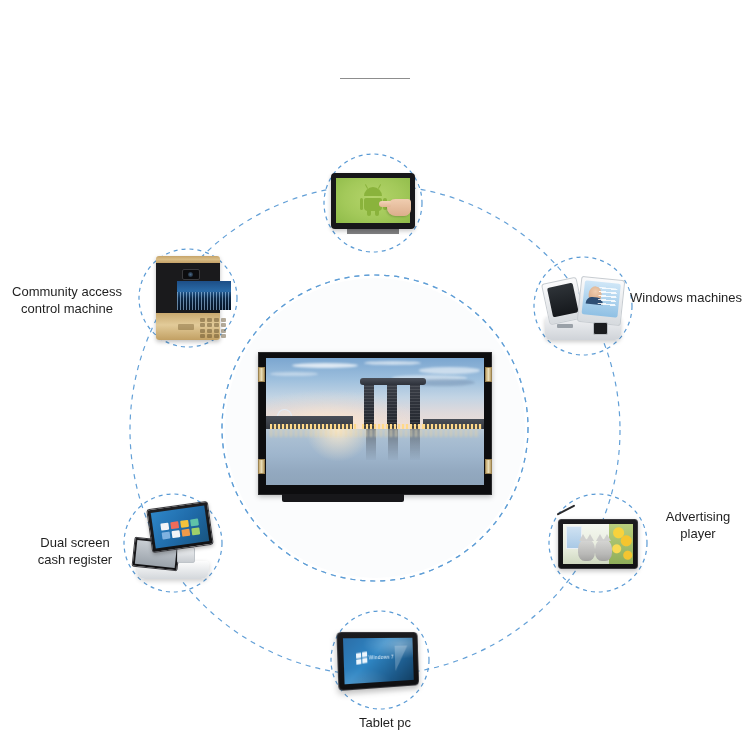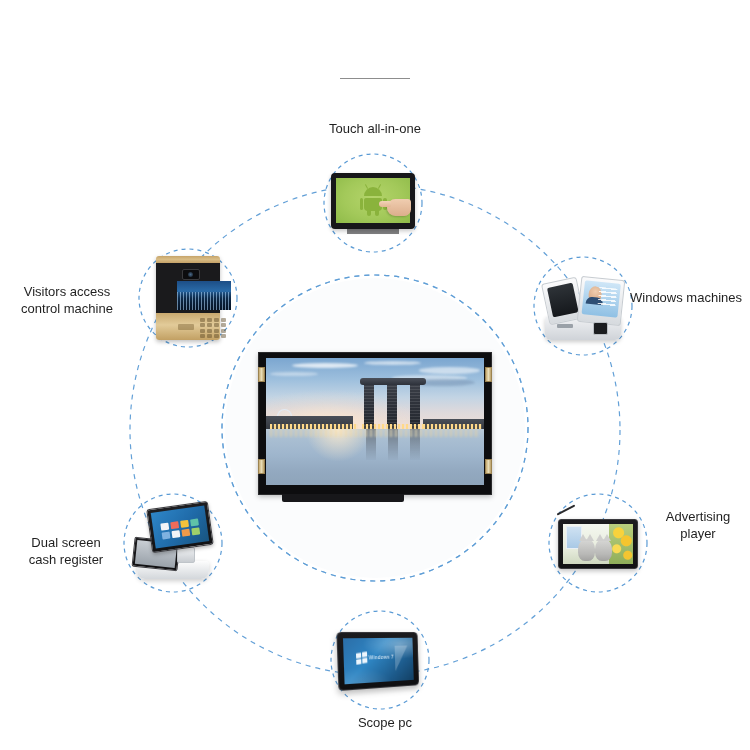--- a/index.html
+++ b/index.html
@@ -235,21 +235,21 @@
   #node-community   { left: 140px; top: 250px; }
   #node-visitors    { left: 535px; top: 258px; }
   #node-advertising { left: 550px; top: 495px; }
   #node-cashreg     { left: 125px; top: 495px; }
   #node-tablet      { left: 332px; top: 612px; }
 
   #label-touch       { left: 295px; top: 120px; width: 160px; }
   #label-community   { left: 0px;   top: 283px; width: 134px; }
   #label-visitors    { left: 630px; top: 289px; width: 120px; text-align:left;}
   #label-advertising { left: 648px; top: 508px; width: 100px; }
-  #label-cashreg     { left: 7px;   top: 534px; width: 118px; }
+  #label-cashreg     { left: 16px;   top: 534px; width: 118px; }
   #label-tablet      { left: 325px; top: 714px; width: 120px; }
 
   
   .tv-frame {
     position: absolute;
     background: #17171a;
     border-radius: 4px;
     box-shadow: 0 2px 4px rgba(0,0,0,0.22);
   }
   .tv-screen {
@@ -646,21 +646,20 @@
               <div class="droid-body"></div>
               <div class="droid-leg l"></div>
               <div class="droid-leg r"></div>
             </div>
           </div>
         </div>
       </div>
       <div class="hand" style="left:62px; top:44px;"></div>
     </div>
   </div>
-  <div class="node-label" id="label-touch">Touch all-in-one</div>
 
   <div class="node" id="node-community">
     <div class="node-art">
       <div class="cac-body">
         <div class="cac-cam"></div>
         <div class="cac-screen">
           <div class="cac-city"></div>
         </div>
         <div class="cac-logo"></div>
         <div class="cac-keys">
@@ -677,21 +676,21 @@
           <i></i>
             <i></i>
           <i></i>
             <i></i>
           <i></i>
             <i></i>
         </div>
       </div>
     </div>
   </div>
-  <div class="node-label" id="label-community">Visitors access
+  <div class="node-label" id="label-community">Community access
 control machine</div>
 
   <div class="node" id="node-visitors">
     <div class="node-art">
       <div class="vm-base"></div>
       <div class="vm-wing vm-left">
         <div class="vm-left-screen"></div>
       </div>
       <div class="vm-wing vm-right">
         <div class="vm-right-screen">
@@ -758,15 +757,15 @@
             <i></i>
             <i></i>
             <i></i>
             <i></i>
           </div>
           <div class="win-text">Windows 7</div>
         </div>
       </div>
     </div>
   </div>
-  <div class="node-label" id="label-tablet">Scope pc</div>
+  <div class="node-label" id="label-tablet">Tablet pc</div>
 
 </div>
 
 </body></html>

